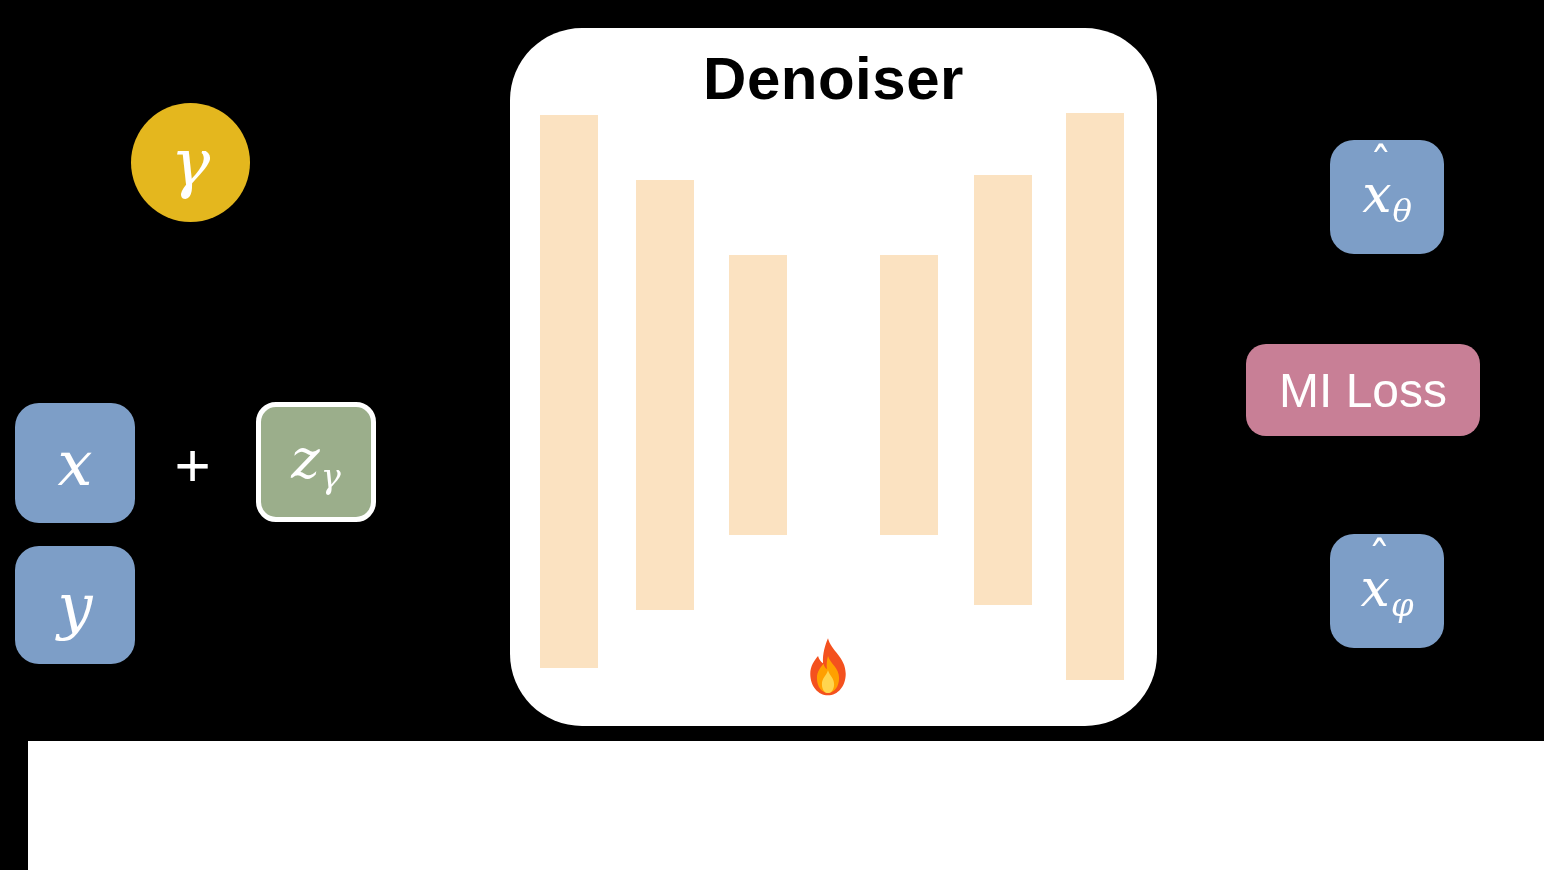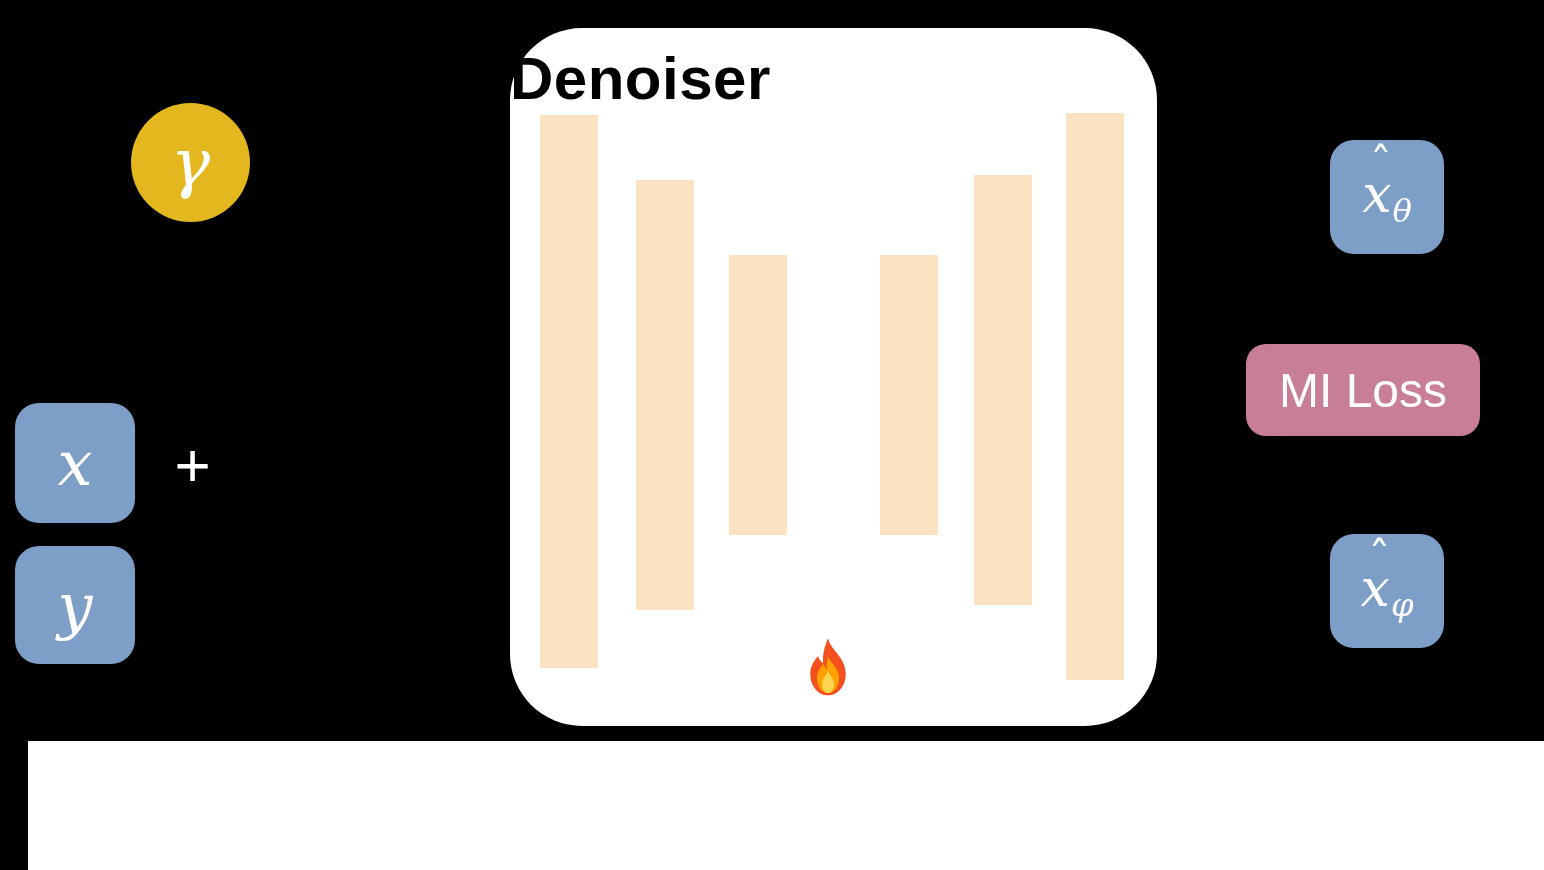--- a/index.html
+++ b/index.html
@@ -25,21 +25,21 @@
     display:flex;align-items:center;justify-content:center;
     color:#fff;font-size:62px;font-weight:400;
   }
   .z-node{left:256px;top:402px;width:120px;height:120px;font-size:54px;}
 
   .denoiser{
     position:absolute;left:510px;top:28px;width:647px;height:698px;
     background:#ffffff;border-radius:72px;
   }
   .denoiser-title{
-    position:absolute;left:0;right:0;top:16px;
+    position:absolute;left:0;right:0;top:16px;text-align:center;
     color:#000;font-size:60px;font-weight:600;letter-spacing:0.5px;
   }
   .bar{position:absolute;background:#FBE2C1;}
   .bar1{left:30px;top:87px;width:58px;height:553px;}
   .bar2{left:126px;top:152px;width:58px;height:430px;}
   .bar3{left:219px;top:227px;width:58px;height:280px;}
   .bar4{left:370px;top:227px;width:58px;height:280px;}
   .bar5{left:464px;top:147px;width:58px;height:430px;}
   .bar6{left:556px;top:85px;width:58px;height:567px;}
   .fire{
@@ -73,20 +73,23 @@
   </div>
 
   <div class="node blue x-node math">
     <span>x</span>
   </div>
 
   <div class="plus-sign">
     <span>+</span>
   </div>
 
+  <div class="node green z-node math">
+    <span><span>z</span><span class="sub">γ</span></span>
+  </div>
 
   <div class="node blue y-node math">
     <span>y</span>
   </div>
 
   <div class="denoiser">
     <div class="denoiser-title">Denoiser</div>
     <div class="bar bar1"></div>
     <div class="bar bar2"></div>
     <div class="bar bar3"></div>

